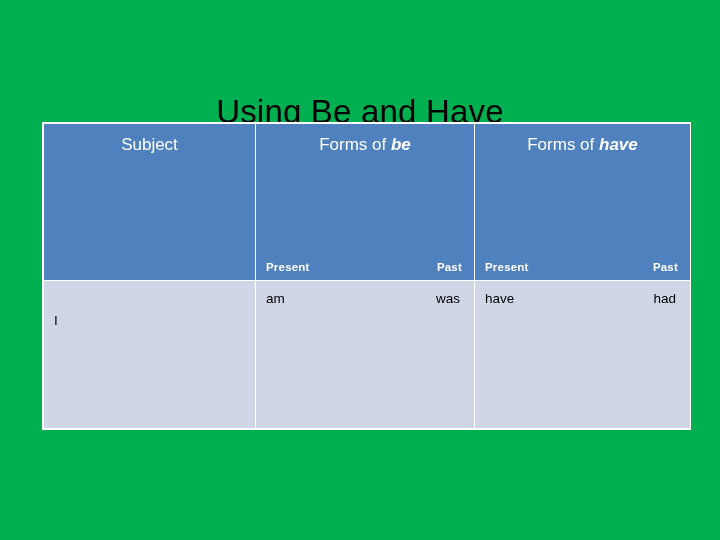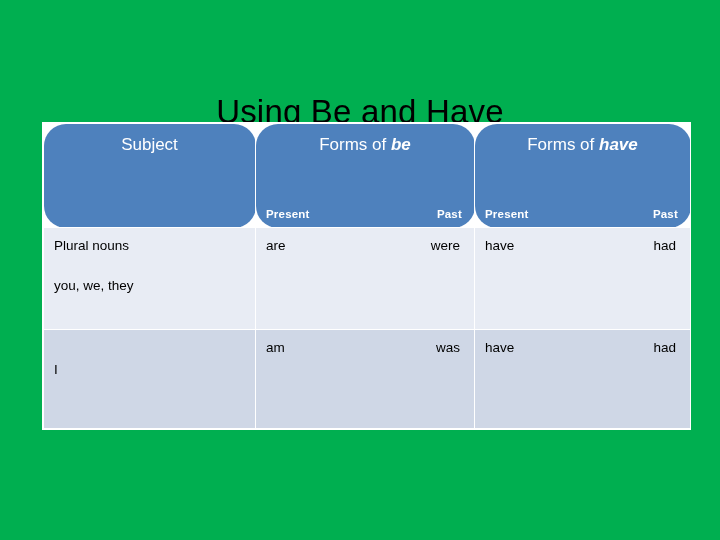--- a/index.html
+++ b/index.html
@@ -59,21 +59,20 @@
   
   col.c-subject  { width: 212px; }
   col.c-be       { width: 219px; }
   col.c-have     { width: 216px; }
 
   
   .hdr-cell {
     background: #4e81bd;
     height: 78px;
     position: relative;
-    border-radius: 22px;
   }
   .hdr-title {
     position: absolute;
     left: 0;
     right: 0;
     top: 10px;
     text-align: center;
     color: #ffffff;
     font-size: 17px;
     font-weight: 400;
@@ -166,44 +165,20 @@
           <td class="hdr-cell">
             <div class="hdr-title"><span>Forms of </span><i>have</i></div>
             <div class="subhdr-row">
               <span class="subhdr">Present</span>
               <span class="subhdr">Past</span>
             </div>
           </td>
         </tr>
 
 
-        <tr class="r-light">
-          <td class="r-light" style="height:76px;">
-            <div class="cell-pad subject-cell">
-              <div class="line1">Plural nouns</div>
-              <div class="line2">you, we, they</div>
-            </div>
-          </td>
-          <td class="r-light">
-            <div class="cell-pad form-cell">
-              <div class="forms">
-                <span class="fval">are</span>
-                <span class="fval past">were</span>
-              </div>
-            </div>
-          </td>
-          <td class="r-light">
-            <div class="cell-pad form-cell">
-              <div class="forms">
-                <span class="fval">have</span>
-                <span class="fval past">had</span>
-              </div>
-            </div>
-          </td>
-        </tr>
 
         <tr class="r-dark">
           <td class="r-dark" style="height:74px;">
             <div class="cell-pad subject-cell">
               <div class="line1"></div>
               <div class="line2">I</div>
             </div>
           </td>
           <td class="r-dark">
             <div class="cell-pad form-cell">

